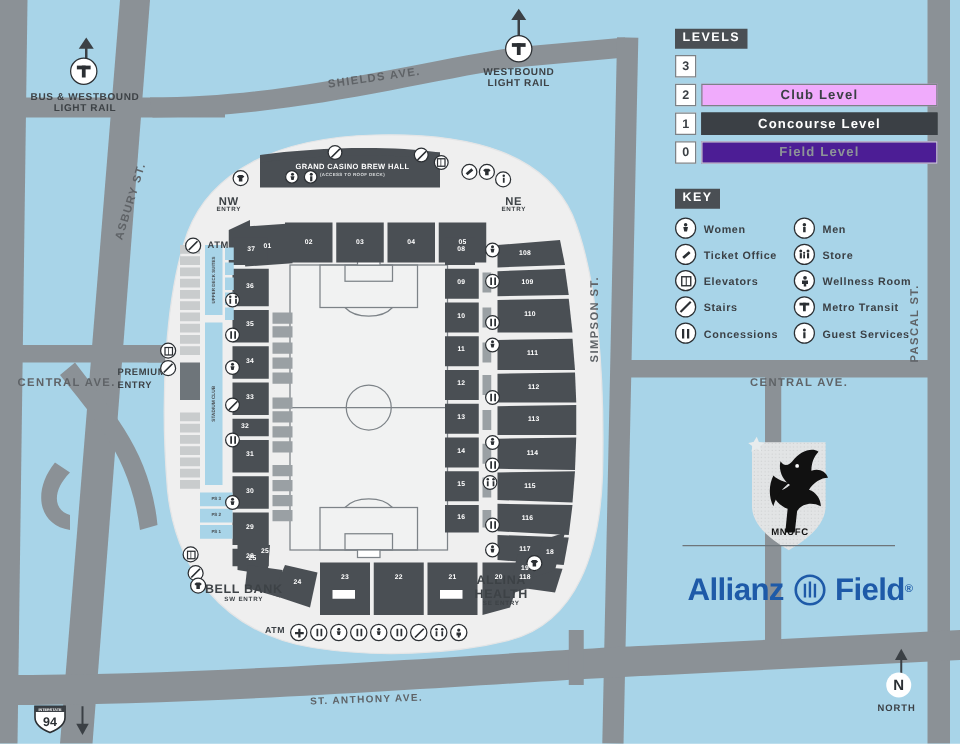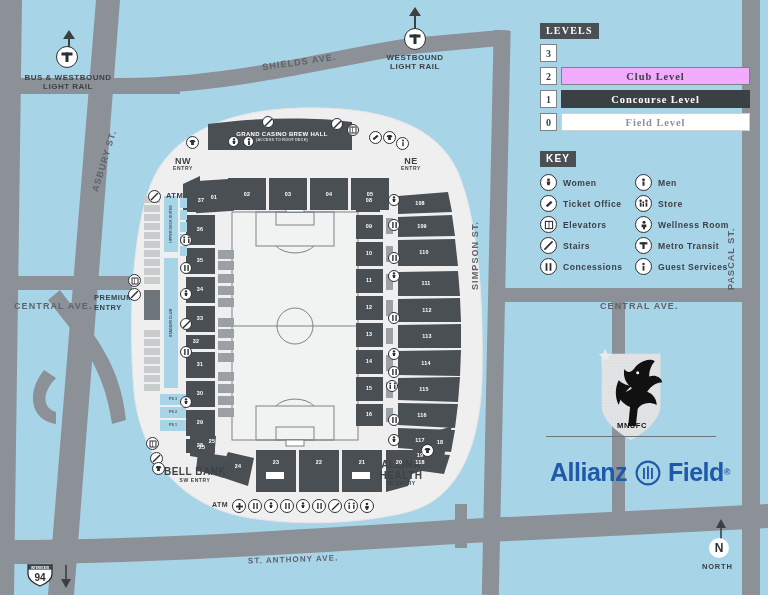--- a/index.html
+++ b/index.html
@@ -12,38 +12,38 @@
        font-family:"Liberation Sans",sans-serif;white-space:nowrap;}
   .street{color:#5f6367;font-size:9px;font-weight:bold;letter-spacing:1.1px;}
   .entrylbl{color:#3d4246;text-align:center;line-height:1.15;}
 
   
   .ic{position:absolute;border-radius:50%;background:#fff;border:1.4px solid #2b2f33;
       display:flex;align-items:center;justify-content:center;box-sizing:border-box;}
   .ic svg{display:block;}
 
   
-  #panel{position:absolute;left:540px;top:20px;width:210px;font-family:Liberation Serif, serif;}
+  #panel{position:absolute;left:540px;top:20px;width:210px;}
   .panel-tag{display:inline-block;background:#4a4f54;color:#fff;font-size:10px;
        font-weight:bold;letter-spacing:1.2px;padding:2px 6px 3px;}
   .lvl-row{display:flex;align-items:stretch;margin-top:5px;height:18px;}
   .lvl-num{width:17px;border:1px solid #7c8287;display:flex;align-items:center;
        justify-content:center;font-size:10px;font-weight:bold;box-sizing:border-box;}
   .lvl-bar{flex:1;margin-left:4px;border:1px solid #7c8287;display:flex;align-items:center;
        justify-content:center;font-size:10.5px;font-weight:bold;letter-spacing:.9px;
        box-sizing:border-box;}
 
   .lv3 .lvl-num{background:#fff;color:#3b4045;}
   .lv3 .lvl-bar{background:#6e757a;color:#fff;border-color:#6e757a;}
   .lv2 .lvl-num{background:#fff;color:#3b4045;}
   .lv2 .lvl-bar{background:#f0abfc;color:#3b4045;}
   .lv1 .lvl-num{background:#fff;color:#3b4045;}
   .lv1 .lvl-bar{background:#3b4045;color:#fff;border-color:#3b4045;}
   .lv0 .lvl-num{background:#fff;color:#3b4045;}
-  .lv0 .lvl-bar{background:#ffffff;color:#8d9398;border-color:#cfd1d3;}
+  .lv0 .lvl-bar{background:#4c1d95;color:#8d9398;border-color:#cfd1d3;}
 
   #keybox{position:absolute;left:540px;top:148px;width:215px;}
   .key-grid{display:grid;grid-template-columns:95px 120px;margin-top:7px;row-gap:4px;}
   .key-it{display:flex;align-items:center;height:17px;}
   .key-it .kc{position:relative;width:15px;height:15px;border-radius:50%;background:#fff;
        border:1.4px solid #2b2f33;display:flex;align-items:center;justify-content:center;
        flex:0 0 15px;}
   .key-it span.t{margin-left:6px;font-size:8.6px;font-weight:bold;color:#3b4045;
        letter-spacing:.55px;}
 

